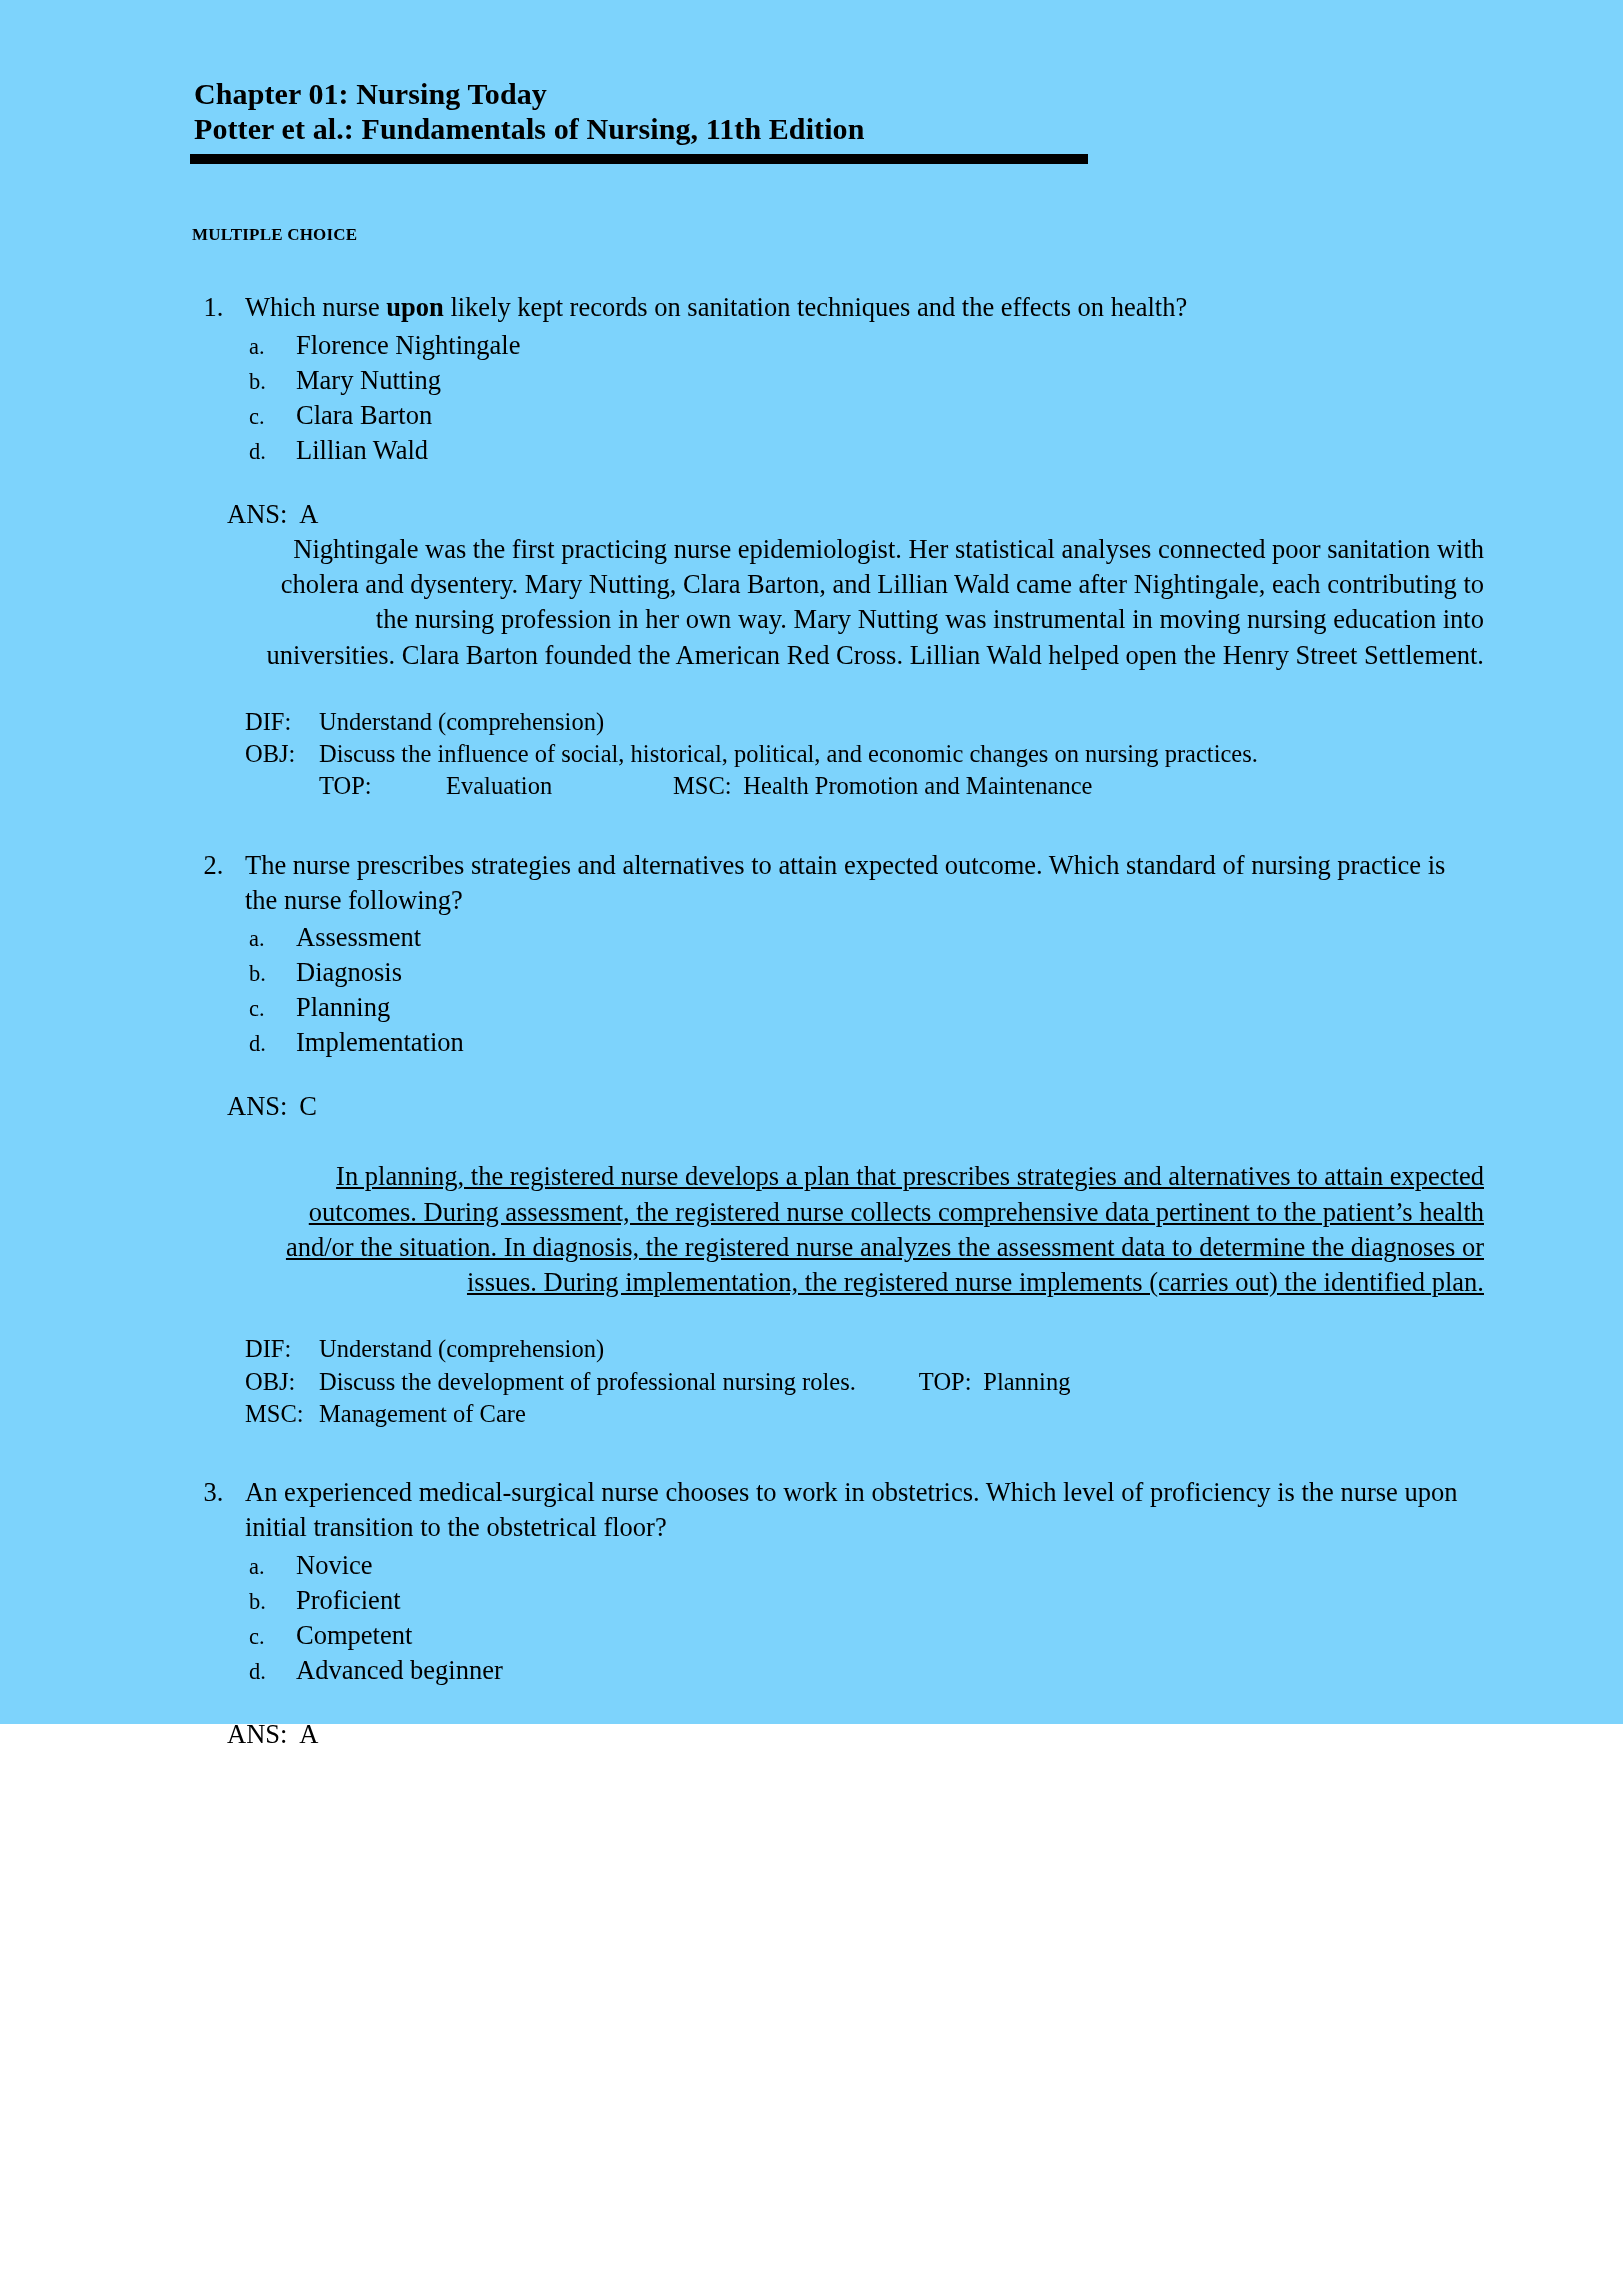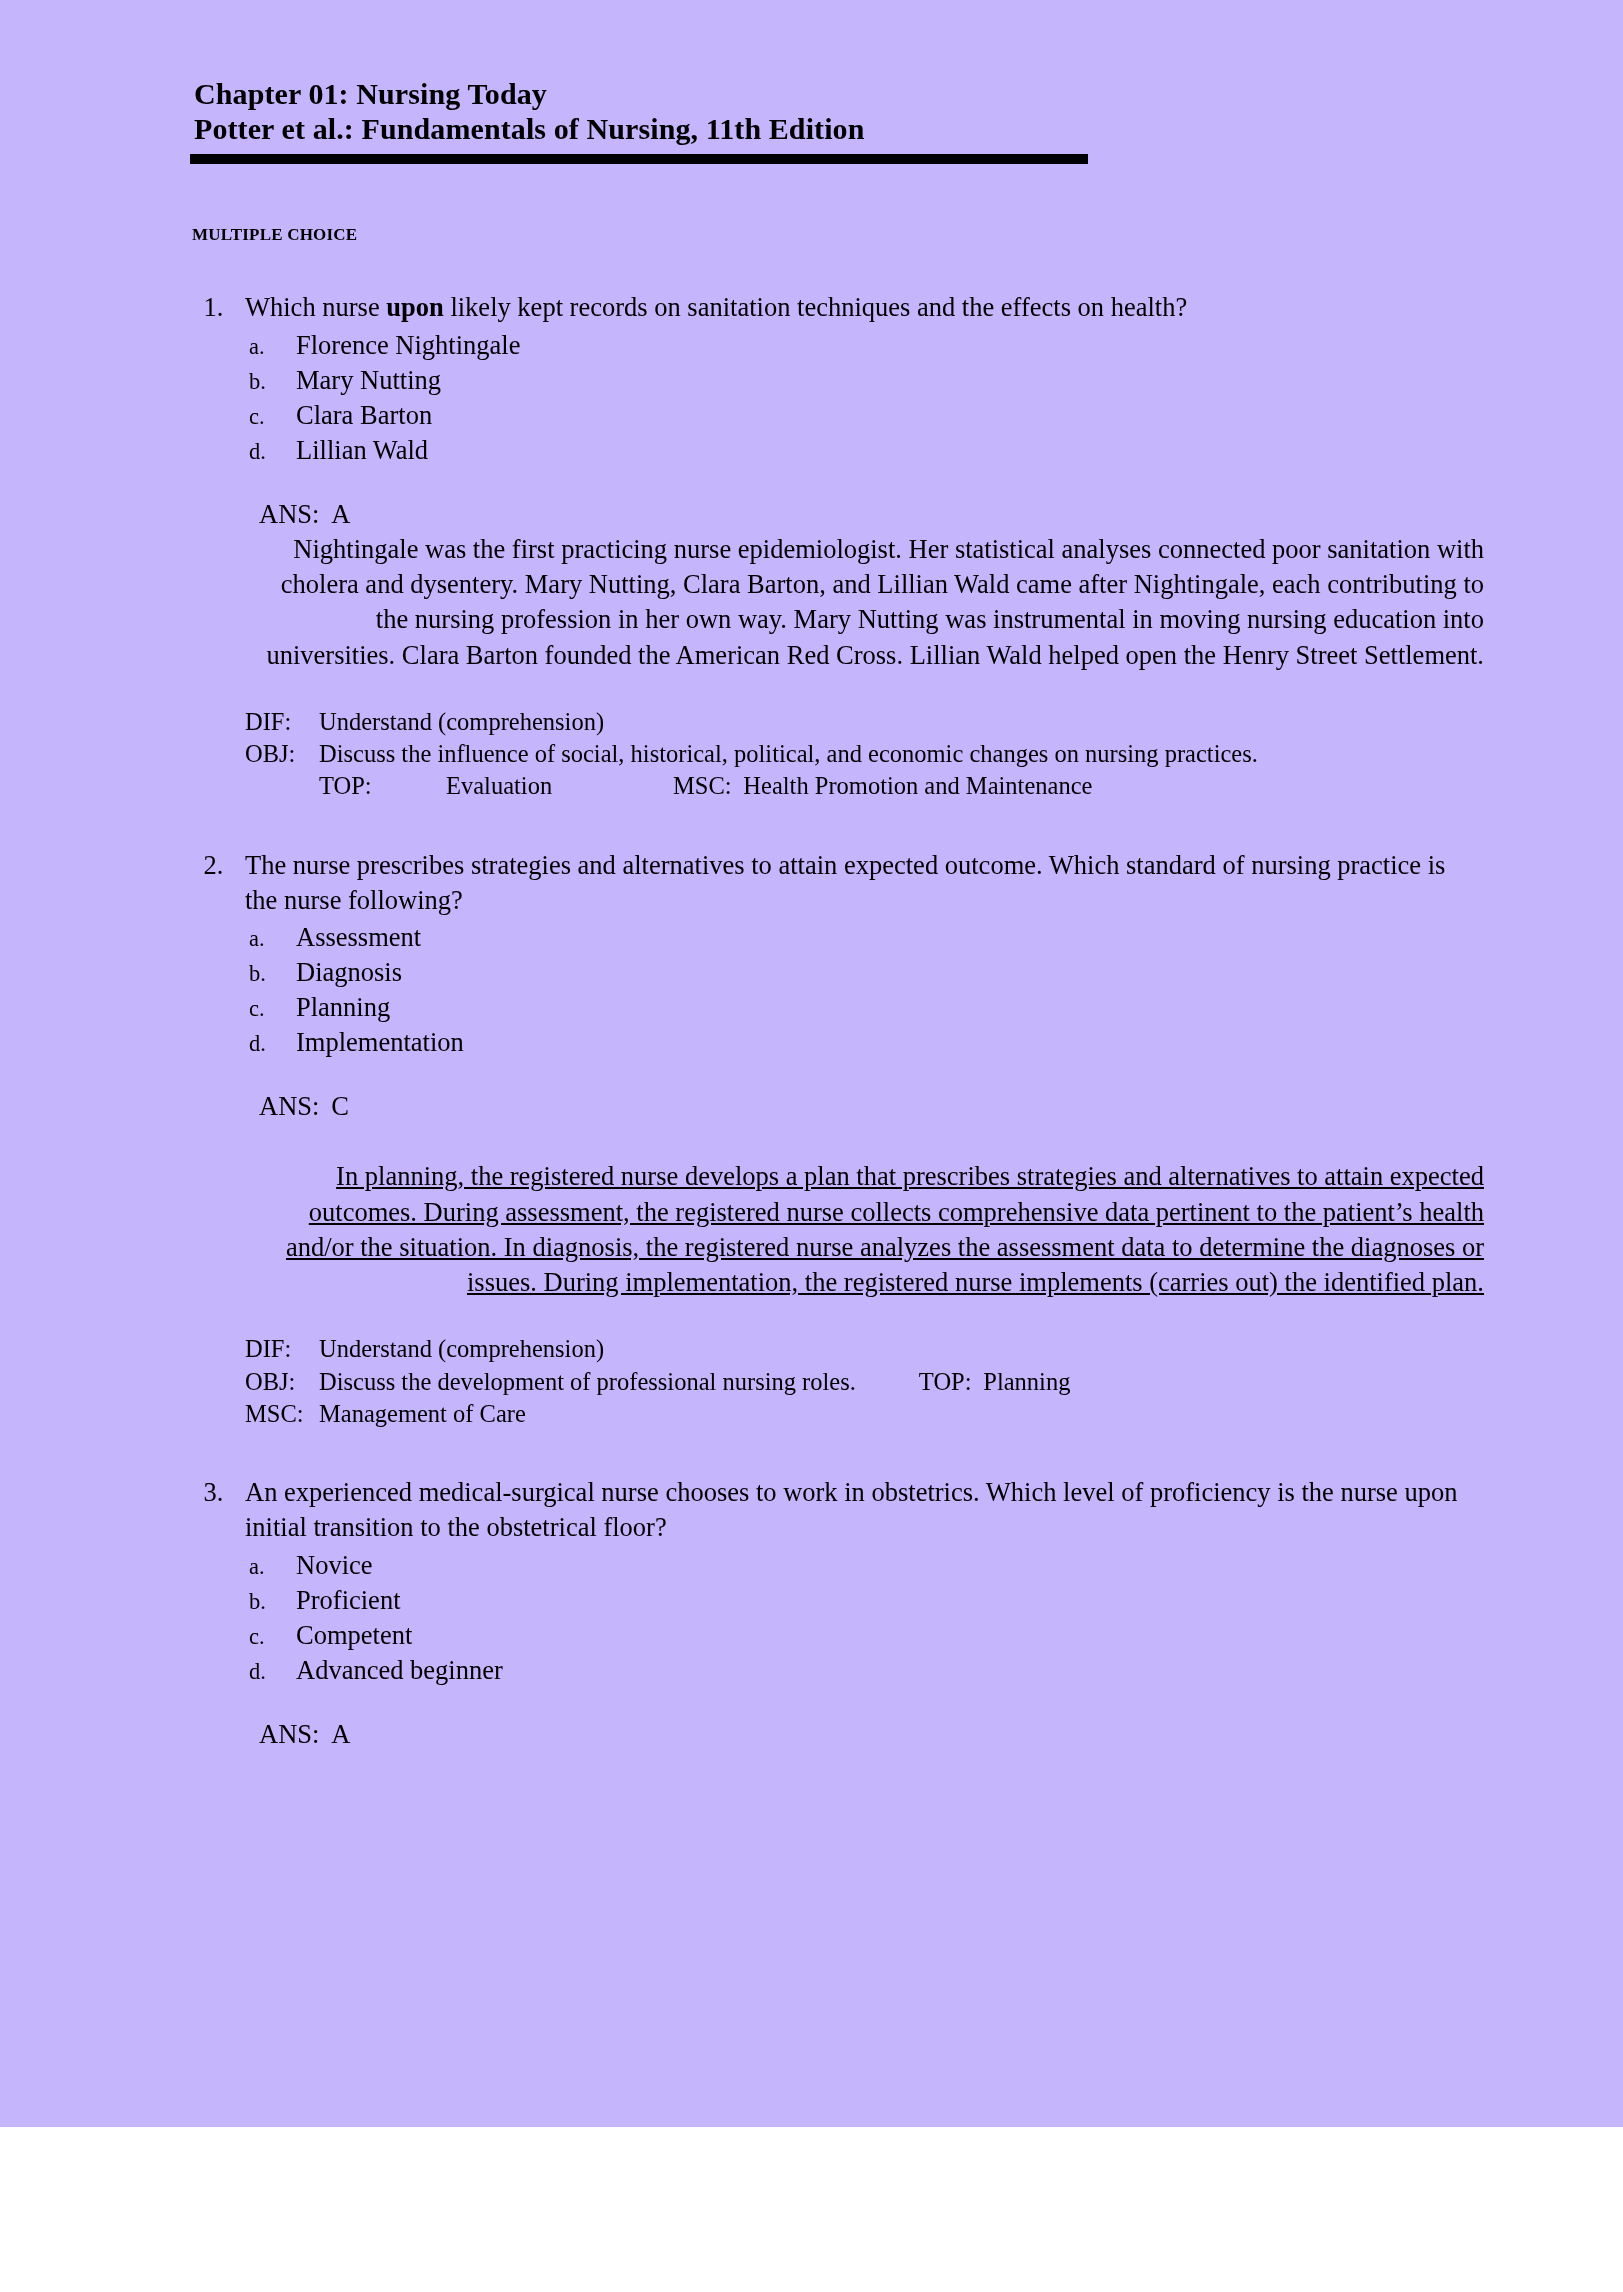--- a/index.html
+++ b/index.html
@@ -10,22 +10,22 @@
   body {
     width: 1623px;
     height: 2293px;
     font-family: "Liberation Serif", "DejaVu Serif", serif;
     color: #000000;
     -webkit-font-smoothing: antialiased;
   }
   .page {
     position: relative;
     width: 1623px;
-    height: 2127px;
-    background: #c4b5fd;
+    height: 1724px;
+    background: #7dd3fc;
     box-sizing: border-box;
     padding: 76px 116px 0 194px;
   }
 
   
   .doc-header {
     margin: 0 0 0 0;
   }
   .doc-header .hdr-line {
     font-size: 30px;
@@ -93,21 +93,21 @@
     padding-left: 3.9px;
     box-sizing: border-box;
   }
   .opt-label {
     font-size: 26.5px;
   }
 
   
   .ans-line {
     margin-top: 29px;
-    margin-left: 65px;
+    margin-left: 33px;
     font-size: 26.5px;
     line-height: 1.33;
   }
   .ans-line .ans-key {
     padding-left: 11.8px;
   }
   .rationale {
     margin-left: 51px;
     font-size: 26.5px;
     line-height: 1.33;

